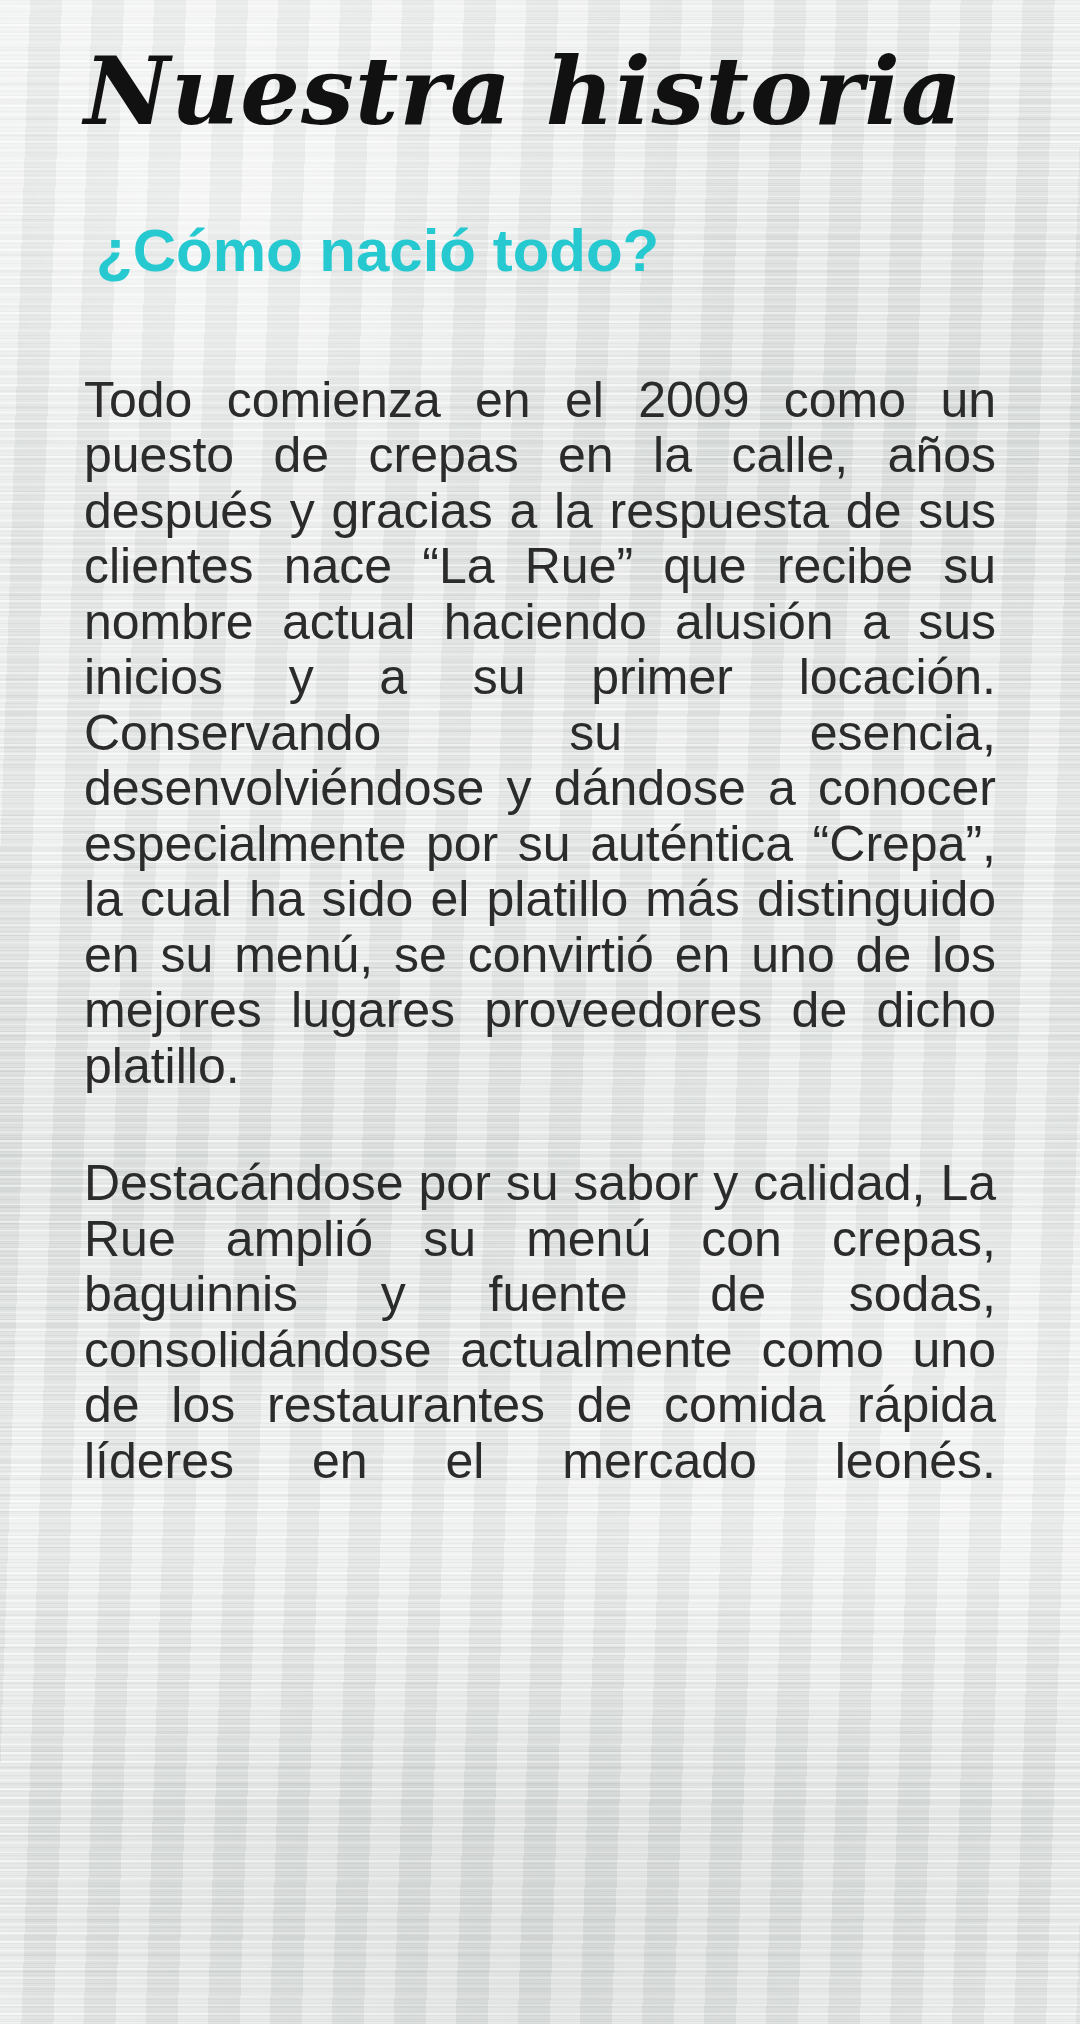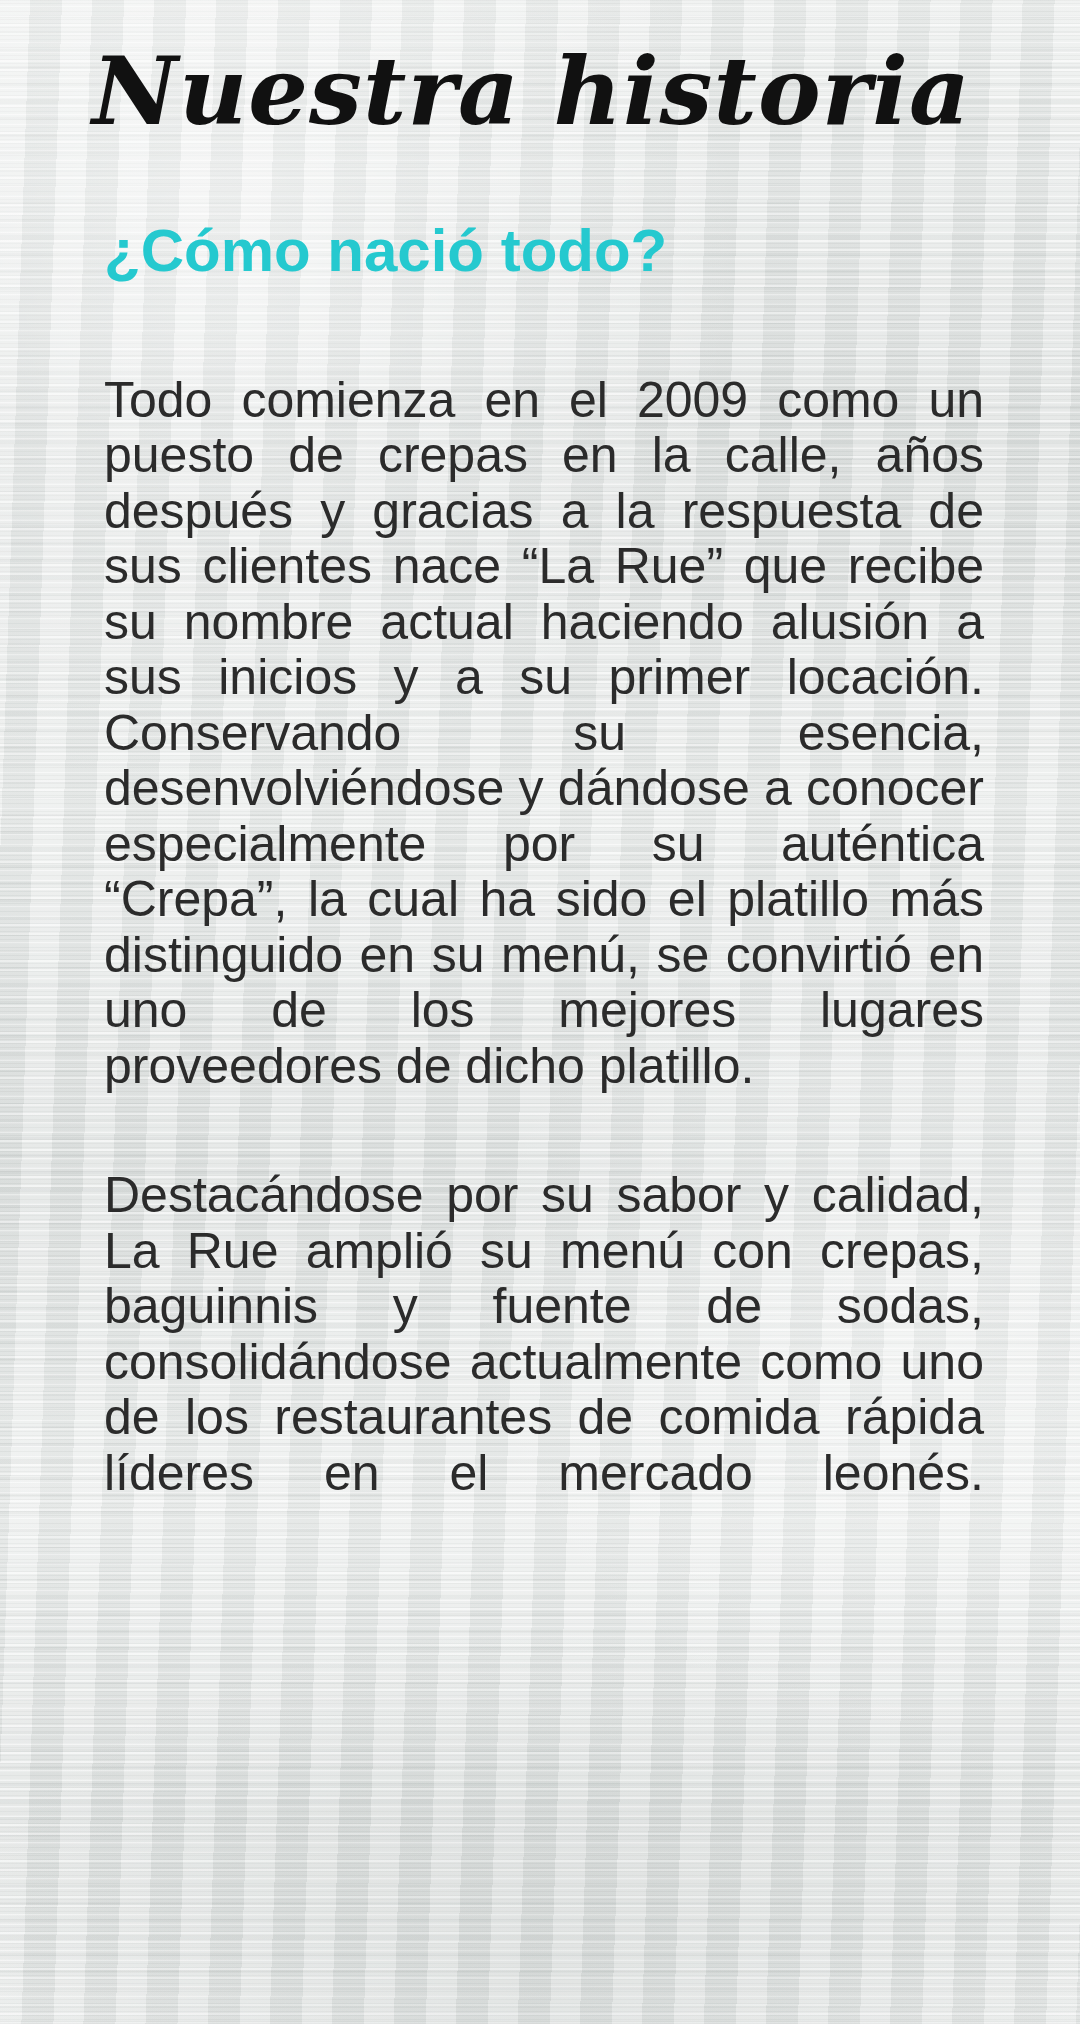--- a/index.html
+++ b/index.html
@@ -32,21 +32,20 @@
         rgba(255,255,255,0.55) 2px,
         rgba(255,255,255,0.0) 2px,
         rgba(255,255,255,0.0) 9px),
       repeating-linear-gradient(0deg,
         rgba(150,158,156,0.10) 0px,
         rgba(150,158,156,0.10) 3px,
         rgba(255,255,255,0.0) 3px,
         rgba(255,255,255,0.0) 17px),
       linear-gradient(180deg, #edefee 0%, #dfe2e1 22%, #eceeed 40%, #e0e3e2 58%, #eef0ef 74%, #dfe2e1 90%, #e9ebea 100%);
     overflow: hidden;
-    padding-left: 8px;
   }
   .page::after {
     content: "";
     position: absolute;
     inset: 0;
     pointer-events: none;
     background-image:
       repeating-linear-gradient(92deg,
         rgba(255,255,255,0.22) 0px,
         rgba(255,255,255,0.22) 30px,
@@ -80,21 +79,21 @@
     margin: 12px;
     padding-top: 56px;
     font-family: "Liberation Sans", sans-serif;
     font-weight: 700;
     font-size: 60px;
     line-height: 1.2;
     color: #25c9cf;
   }
 
   .body-text {
-    margin: 12px;
+    margin: 0;
     padding-top: 74px;
     font-family: "Liberation Sans", sans-serif;
     font-weight: 400;
     font-size: 50px;
     line-height: 1.11;
     color: #2b2b2b;
     text-align: justify;
     text-justify: inter-word;
     hyphens: none;
   }

